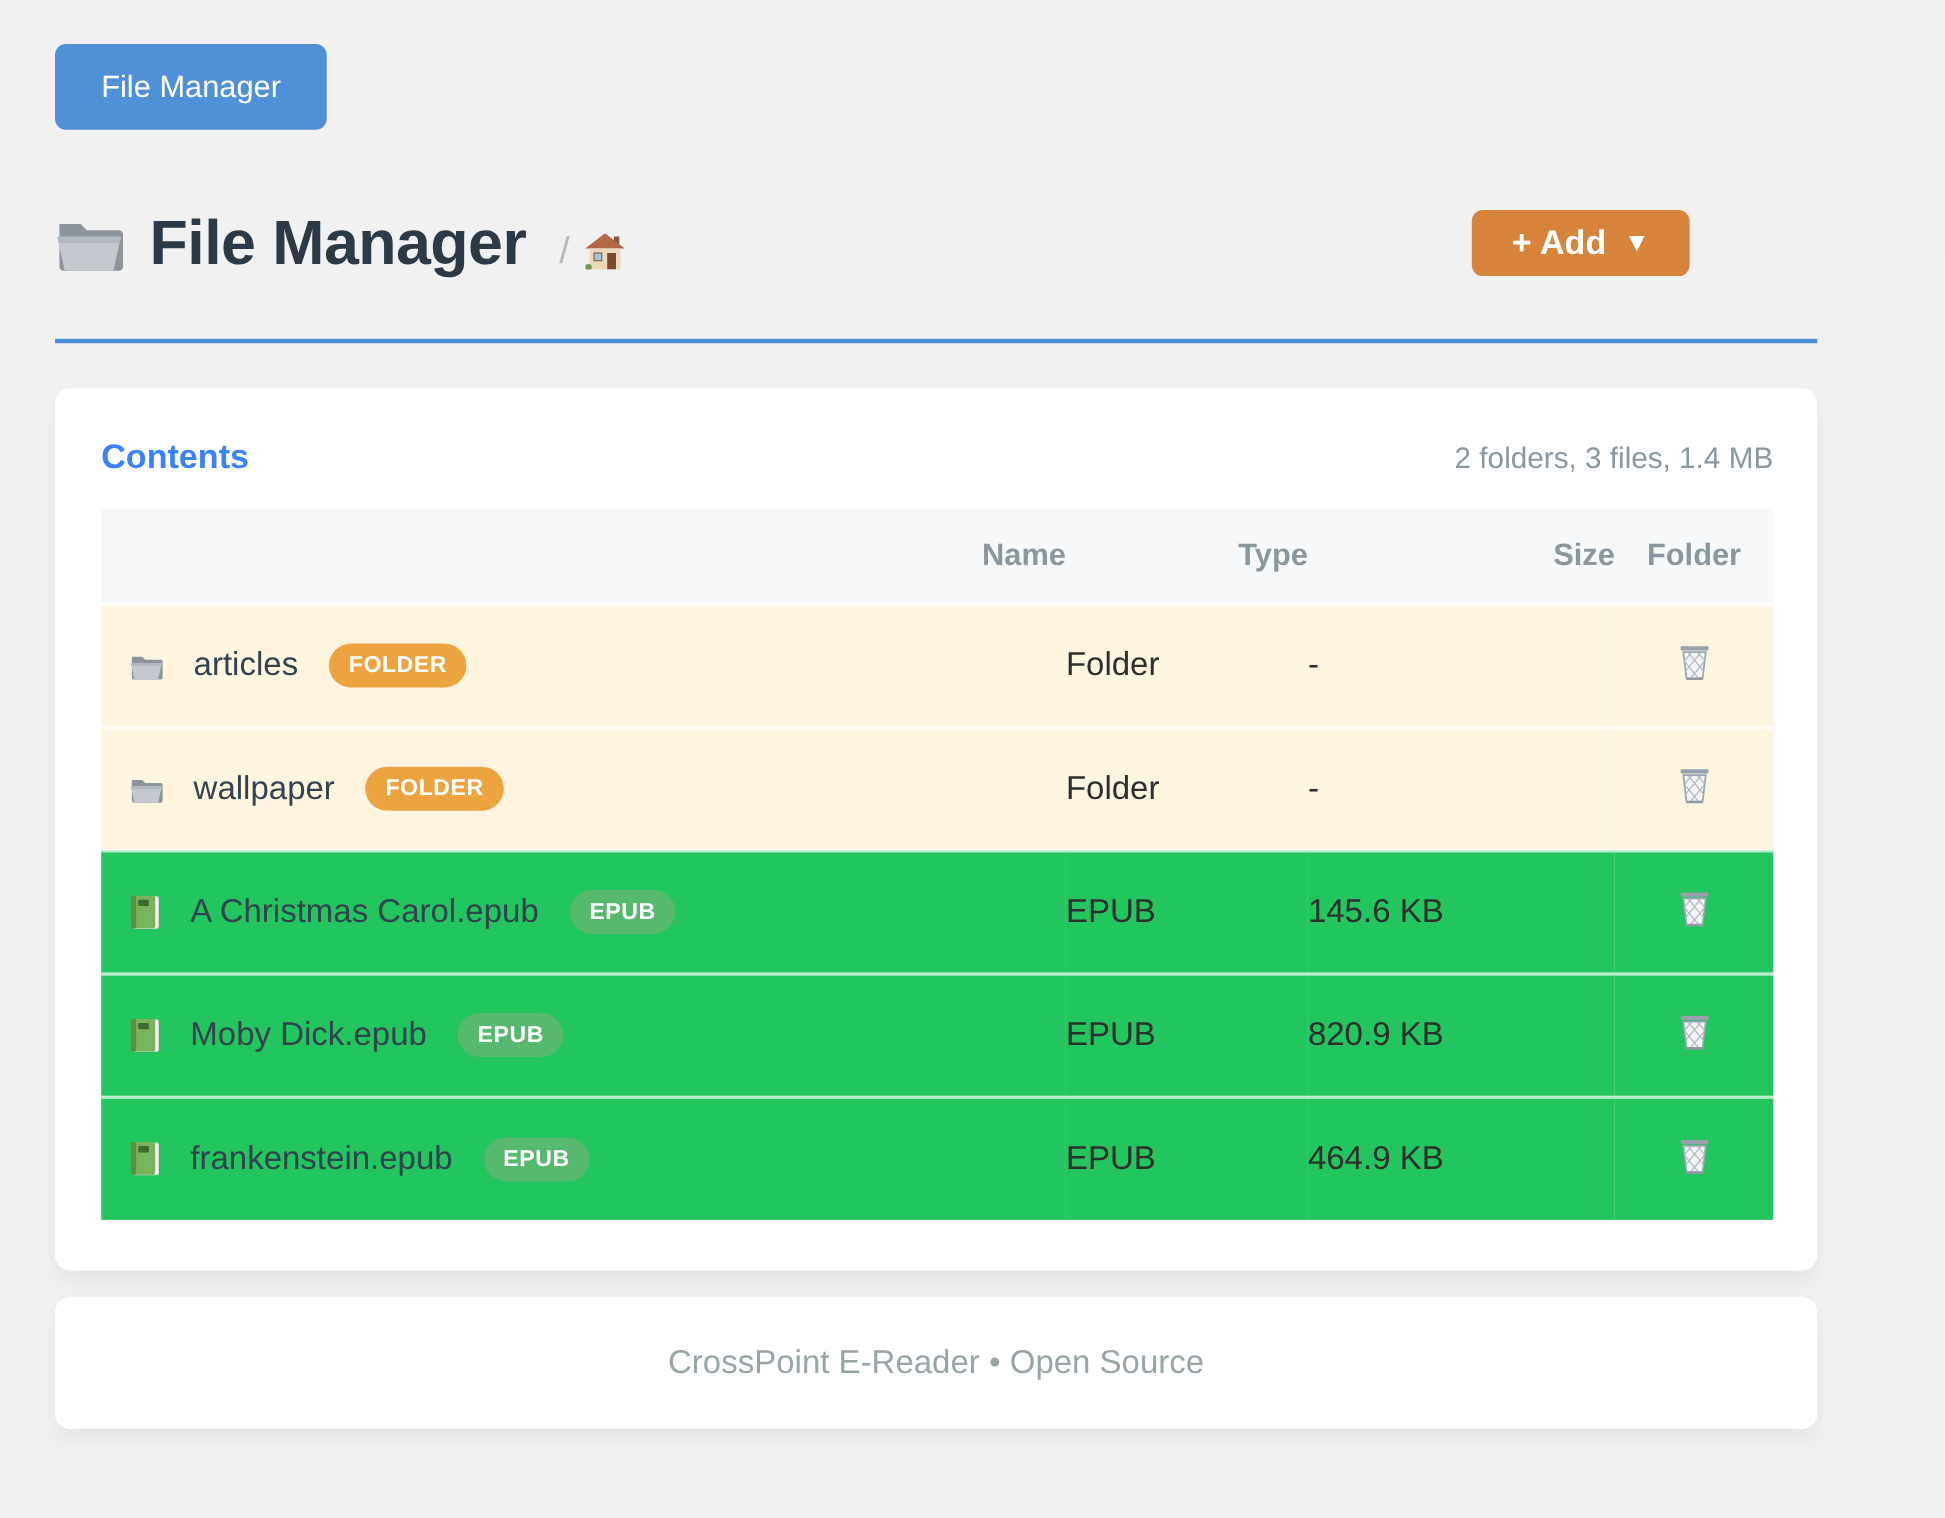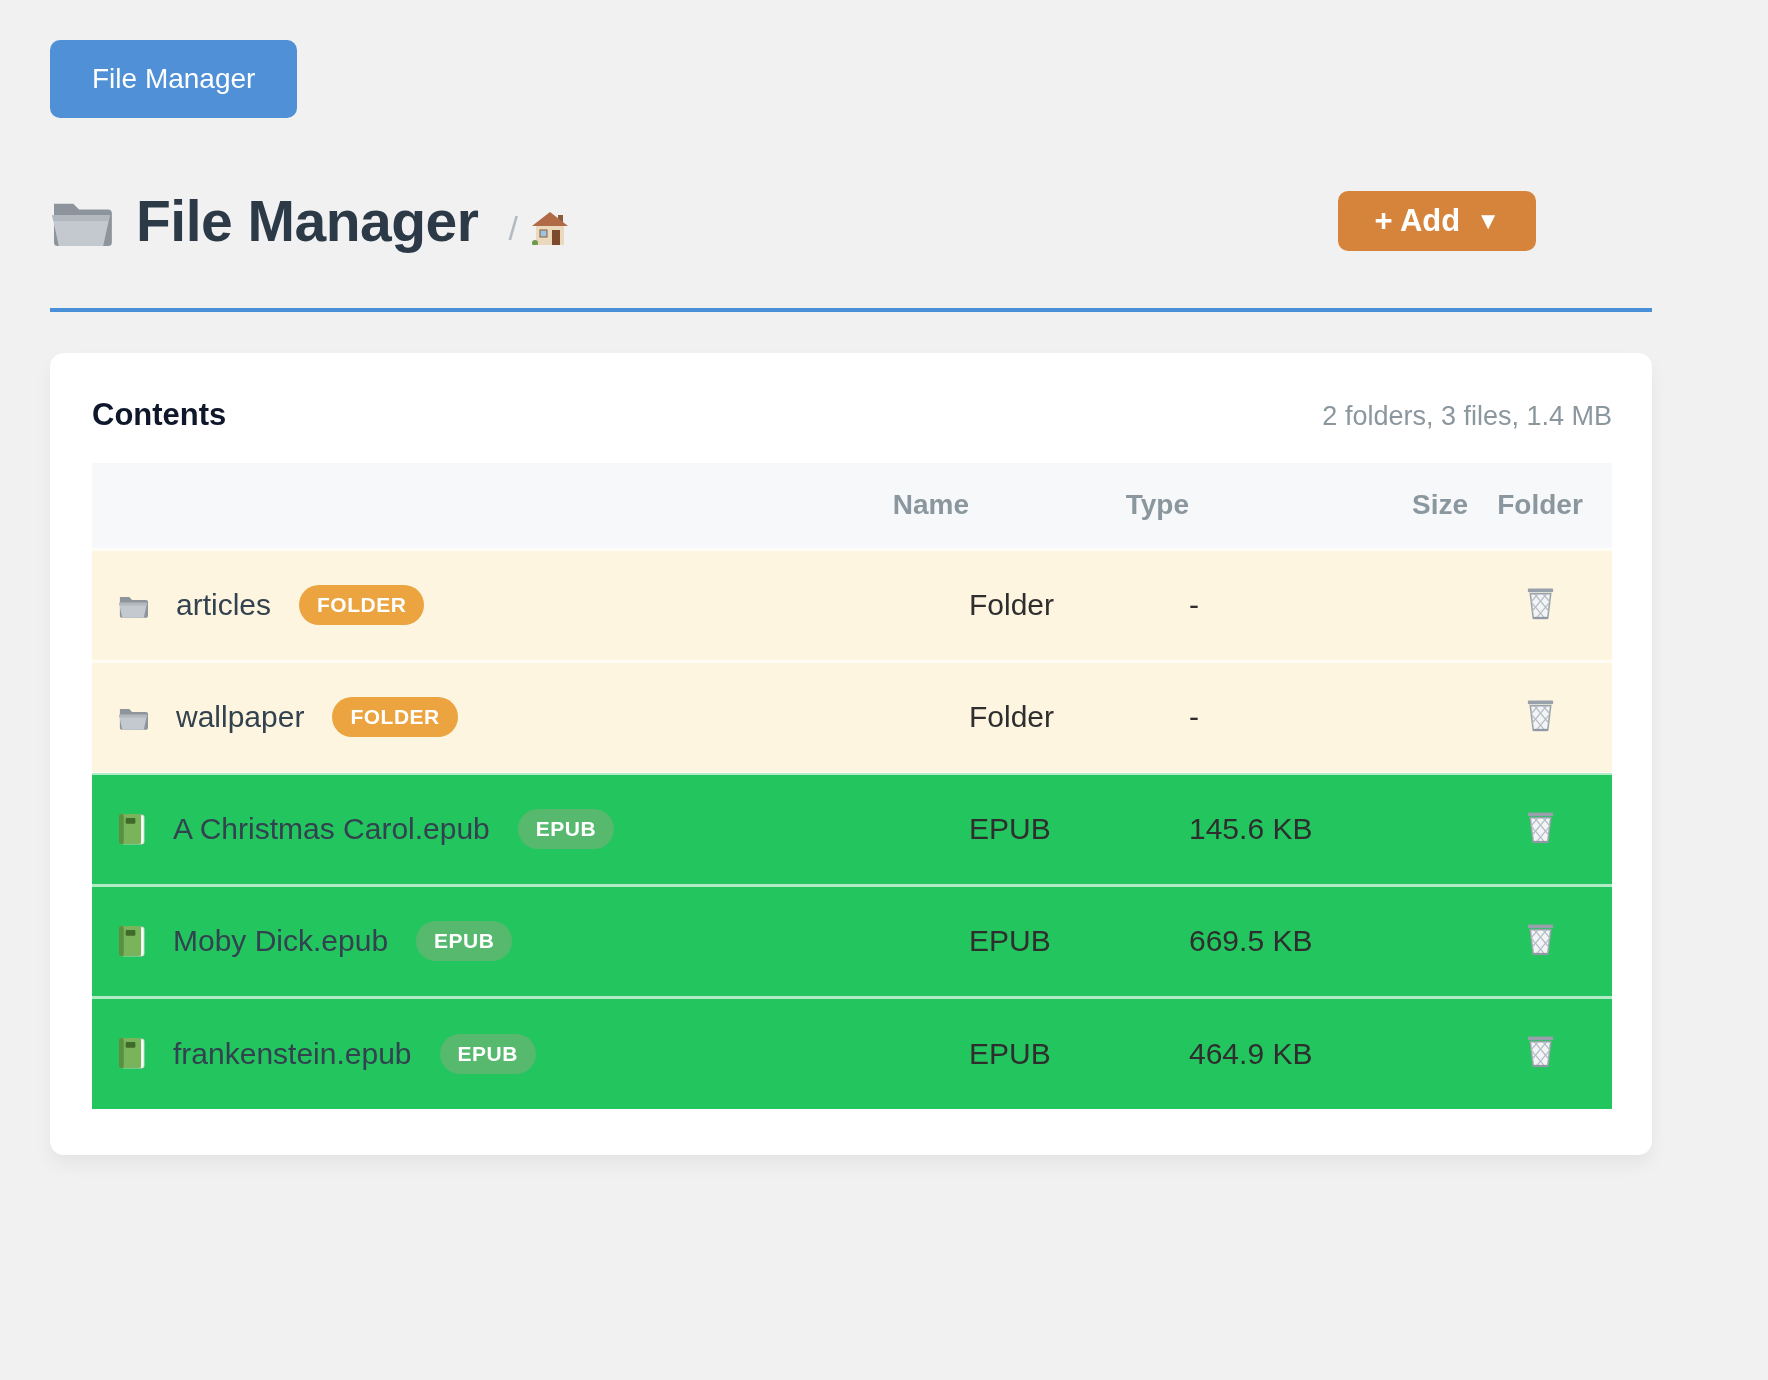--- a/index.html
+++ b/index.html
@@ -35,21 +35,21 @@
     display: inline-flex; align-items: center; gap: 16px;
   }
   .add-caret { font-size: 24px; }
 
   .rule { height: 4px; background: #4a90d9; margin-top: 54px; width: 1602px; }
 
   
   .card { background: #fff; border-radius: 14px; box-shadow: 0 10px 18px rgba(0,0,0,0.05); }
   .main-card { margin-top: 41px; padding: 44px 40px 46px 42px; }
   .card-head { display: flex; align-items: baseline; justify-content: space-between; margin-bottom: 30px; }
-  .card-title { font-size: 31px; font-weight: 700; color: #0f172a; }
+  .card-title { font-size: 31px; font-weight: 700; color: #3b82f6; }
   .summary { font-size: 27px; color: #8b979e; }
 
   
   table { width: 100%; border-collapse: collapse; table-layout: fixed; }
   col.c-name { width: 877px; } col.c-type { width: 220px; }
   col.c-size { width: 279px; } col.c-actions { width: 144px; }
   thead tr { background: #f6f8fa; }
   th { text-align: right; font-size: 28px; font-weight: 700; color: #8b979e; height: 86px; }
   th.h-name { padding-left: 26px; }
   th.h-actions { text-align: center; }
@@ -286,21 +286,21 @@
             <rect x="1" y="0" width="23" height="31" rx="2" fill="#79b35a"></rect>
             <rect x="1" y="0" width="5" height="31" rx="2" fill="#5a9140"></rect>
             <rect x="8" y="4" width="10" height="6" rx="1" fill="#3e6b2c"></rect>
           </svg>
         </span>
         <span class="file-name">Moby Dick.epub</span>
         <span class="badge badge--epub">EPUB</span>
       </div>
     </td>
     <td>EPUB</td>
-    <td>669.5 KB</td>
+    <td>820.9 KB</td>
     <td class="actions-cell">
       <button class="trash-btn">
         <span class="icon">
           <svg width="33" height="36" viewBox="0 0 34 37">
             <defs>
               <clipPath id="tclip">
                           <path d="M6.5 10 h21 l-3 25 H9.5 z"></path>
                         </clipPath>
             </defs>
             <rect x="4" y="4.5" width="26" height="4" rx="1" fill="#97a0ab"></rect>
@@ -364,15 +364,18 @@
             <path d="M9.5 35 h15" stroke="#8f98a3" stroke-width="2.4"></path>
           </svg>
         </span>
       </button>
     </td>
   </tr>
 </tbody>
       </table>
     </div>
 
+    <div class="card footer-card">
+      <span>CrossPoint E-Reader • Open Source</span>
+    </div>
 
   </div>
 </div>
 
 </body></html>

